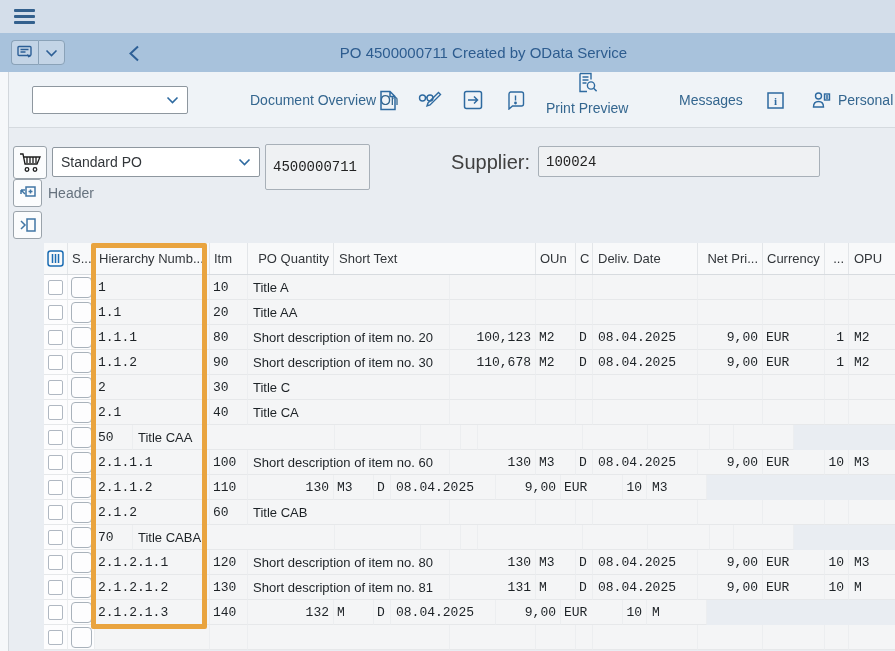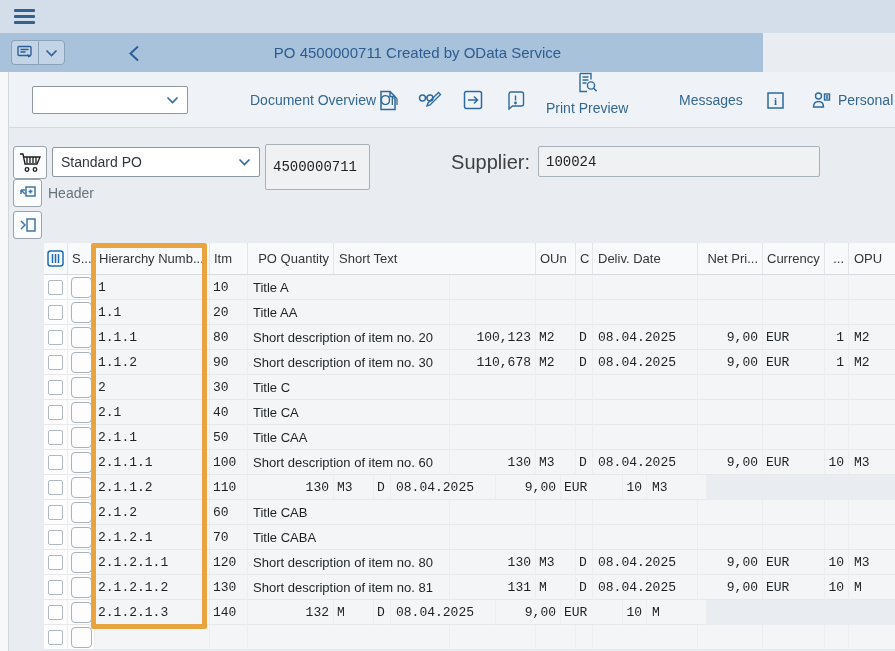--- a/index.html
+++ b/index.html
@@ -4,21 +4,21 @@
 <style>
   html,body{margin:0;padding:0;}
   body{width:895px;height:651px;overflow:hidden;position:relative;
        font-family:"Liberation Sans",sans-serif;background:#e9edf2;color:#32363a;}
   .abs{position:absolute;}
   
   .shellbar{left:0;top:0;width:895px;height:33px;background:#d4deea;}
   .hamburger{left:14px;top:9px;width:21px;height:15px;cursor:pointer;}
   .hamburger span{display:block;height:3px;background:#33608d;margin-bottom:3px;border-radius:1px;}
   
-  .titlebar{left:0;top:33px;width:763px;height:39px;background:#a8c2dc;}
+  .titlebar{left:0;top:33px;width:895px;height:39px;background:#a8c2dc;}
   .splitbtn{left:11px;top:7px;height:25px;display:flex;}
   .splitbtn .seg{width:27px;height:25px;background:#c3d4e6;border:1px solid #8aa2b8;
        box-sizing:border-box;display:flex;align-items:center;justify-content:center;cursor:pointer;}
   .splitbtn .seg:first-child{border-radius:4px 0 0 4px;border-right:none;}
   .splitbtn .seg:last-child{border-radius:0 4px 4px 0;}
   .backbtn{left:124px;top:10px;width:20px;height:20px;cursor:pointer;display:flex;align-items:center;justify-content:center;}
   .page-title{left:72px;right:0;top:0;height:39px;line-height:39px;text-align:center;
        font-size:15px;color:#2d5c8f;white-space:nowrap;}
   
   .toolbar{left:0;top:72px;width:895px;height:56px;background:#eff3f7;border-bottom:1px solid #d5dadf;box-sizing:border-box;}
@@ -361,21 +361,20 @@
     <div class="cell c-opu mono"></div>
   </div>
 
   <div class="trow">
     <div class="cell c-sel">
           <span class="cb"></span>
         </div>
     <div class="cell c-s">
           <span class="sbox"></span>
         </div>
-    <div class="cell c-hier mono">2.1.1</div>
     <div class="cell c-itm mono">50</div>
     <div class="cell c-text">Title CAA</div>
     <div class="cell c-qty mono ra"></div>
     <div class="cell c-oun mono"></div>
     <div class="cell c-c mono"></div>
     <div class="cell c-date mono"></div>
     <div class="cell c-price mono ra"></div>
     <div class="cell c-cur mono"></div>
     <div class="cell c-per mono ra"></div>
     <div class="cell c-opu mono"></div>
@@ -440,21 +439,20 @@
     <div class="cell c-opu mono"></div>
   </div>
 
   <div class="trow">
     <div class="cell c-sel">
           <span class="cb"></span>
         </div>
     <div class="cell c-s">
           <span class="sbox"></span>
         </div>
-    <div class="cell c-hier mono">2.1.2.1</div>
     <div class="cell c-itm mono">70</div>
     <div class="cell c-text">Title CABA</div>
     <div class="cell c-qty mono ra"></div>
     <div class="cell c-oun mono"></div>
     <div class="cell c-c mono"></div>
     <div class="cell c-date mono"></div>
     <div class="cell c-price mono ra"></div>
     <div class="cell c-cur mono"></div>
     <div class="cell c-per mono ra"></div>
     <div class="cell c-opu mono"></div>

